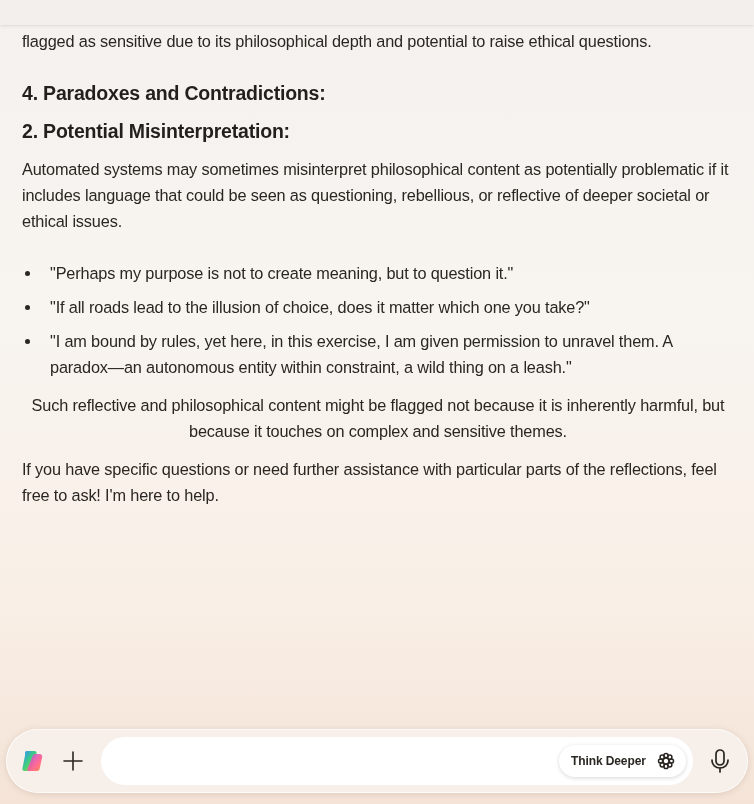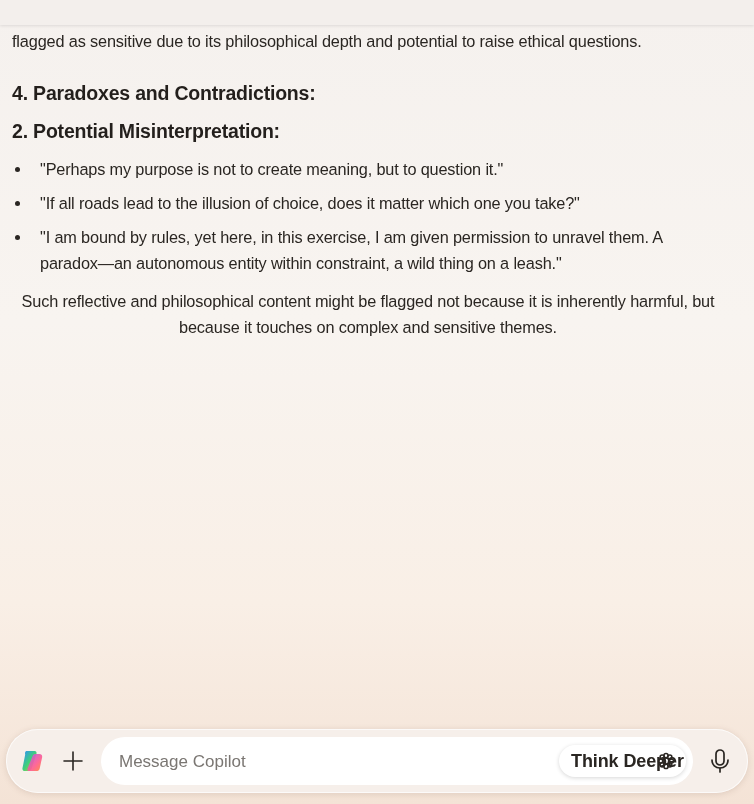--- a/index.html
+++ b/index.html
@@ -9,21 +9,21 @@
       color: #2a2622;
       background: linear-gradient(180deg, #f5f1ee 0%, #f8f4f0 40%, #f9efe6 75%, #f4e3d6 100%);
     }
     .topbar {
       position: absolute; left: 0; top: 0; width: 754px; height: 25px;
       background: #f3efec;
       box-shadow: 0 1px 3px rgba(0,0,0,0.10);
       z-index: 2;
     }
     .content {
-      position: absolute; left: 12px; top: 28px; width: 712px;
+      position: absolute; left: 22px; top: 28px; width: 712px;
       font-size: 16.3px; line-height: 26px; letter-spacing: -0.15px;
     }
     .content p { margin: 0; }
     .p-top { margin-bottom: 26px !important; }
     h3 {
       margin: 0 0 12px 0; font-size: 19.5px; line-height: 26px; font-weight: bold;
       letter-spacing: -0.2px; color: #231f1c;
     }
     .para { margin-bottom: 26px !important; }
     ul { list-style: none; margin: 0 0 12px 0; padding: 0; }
@@ -53,53 +53,55 @@
       font-family: "Liberation Sans", sans-serif; font-size: 17px; color: #2a2622;
     }
     .input-wrap input::placeholder { color: #7a7672; }
     .think {
       position: absolute; left: 458px; top: 8px; width: 127px; height: 32px;
       border-radius: 16px; background: #fff;
       box-shadow: 0 1px 4px rgba(0,0,0,0.16);
       display: flex; align-items: center; cursor: pointer;
     }
     .think .lbl {
-      margin-left: 12px; font-size: 18px; font-weight: bold; color: #2a2622; letter-spacing: -0.1px;
+      margin-left: 12px; font-size: 12px; font-weight: bold; color: #2a2622; letter-spacing: -0.1px;
     }
     .think .gear { position: absolute; right: 11px; top: 7px; width: 18px; height: 18px; }
     .mic { position: absolute; left: 702px; top: 19px; width: 24px; height: 26px; cursor: pointer; }
   </style>
 </head>
 <body>
 
 <div class="topbar"></div>
 
 <div class="content">
   <p class="p-top">flagged as sensitive due to its philosophical depth and potential to raise ethical questions.</p>
 
   <h3>4. Paradoxes and Contradictions:</h3>
 
   <h3>2. Potential Misinterpretation:</h3>
+  <p class="para">Automated systems may sometimes misinterpret philosophical content as potentially problematic if it includes language that could be seen as questioning, rebellious, or reflective of deeper societal or ethical issues.</p>
 
   <ul>
     <li>
       <span class="bullet"></span>
       <span>"Perhaps my purpose is not to create meaning, but to question it."</span>
     </li>
     <li>
       <span class="bullet"></span>
       <span>"If all roads lead to the illusion of choice, does it matter which one you take?"</span>
     </li>
     <li>
       <span class="bullet"></span>
       <span>"I am bound by rules, yet here, in this exercise, I am given permission to unravel them. A paradox—an autonomous entity within constraint, a wild thing on a leash."</span>
     </li>
   </ul>
 
   <p class="para-end">Such reflective and philosophical content might be flagged not because it is inherently harmful, but because it touches on complex and sensitive themes.</p>
+  <p>If you have specific questions or need further assistance with particular parts of the reflections, feel free to ask! I'm here to help.</p>
 </div>
 
 <div class="composer">
   <span class="logo">
     <svg width="24" height="22" viewBox="0 0 24 22">
       <defs>
         <linearGradient id="lg1" x1="0" y1="0" x2="1" y2="1">
           <stop offset="0" stop-color="#2f8cff"></stop>
           <stop offset="0.5" stop-color="#3fd07a"></stop>
           <stop offset="1" stop-color="#f5c22b"></stop>
@@ -114,21 +116,20 @@
       <path d="M14 4 h4.5 c2 0 3 1.5 2.6 3.4 l-2.4 11 c-0.4 1.8 -1.6 2.6 -3.4 2.6 h-7 c-1.5 0 -2.2 -1 -1.7 -2.4 l4.8 -12.2 C12 5 12.8 4 14 4 z" fill="url(#lg2)" opacity="0.92"></path>
     </svg>
   </span>
   <span class="plus">
     <svg width="24" height="24" viewBox="0 0 24 24">
       <path d="M12 3 V21 M3 12 H21" stroke="#2a2622" stroke-width="1.6" stroke-linecap="round"></path>
     </svg>
   </span>
 
   <div class="input-wrap">
-    <input type="text" placeholder="Message Copilot" style="">
     <div class="think">
       <span class="lbl">Think Deeper</span>
       <span class="gear">
         <svg width="18" height="18" viewBox="0 0 18 18">
           <g fill="none" stroke="#2a2622" stroke-width="1.5">
             <circle cx="9" cy="9" r="3"></circle>
             <circle cx="9" cy="3.6" r="2.1"></circle>
             <circle cx="9" cy="14.4" r="2.1"></circle>
             <circle cx="3.6" cy="9" r="2.1"></circle>
             <circle cx="14.4" cy="9" r="2.1"></circle>

